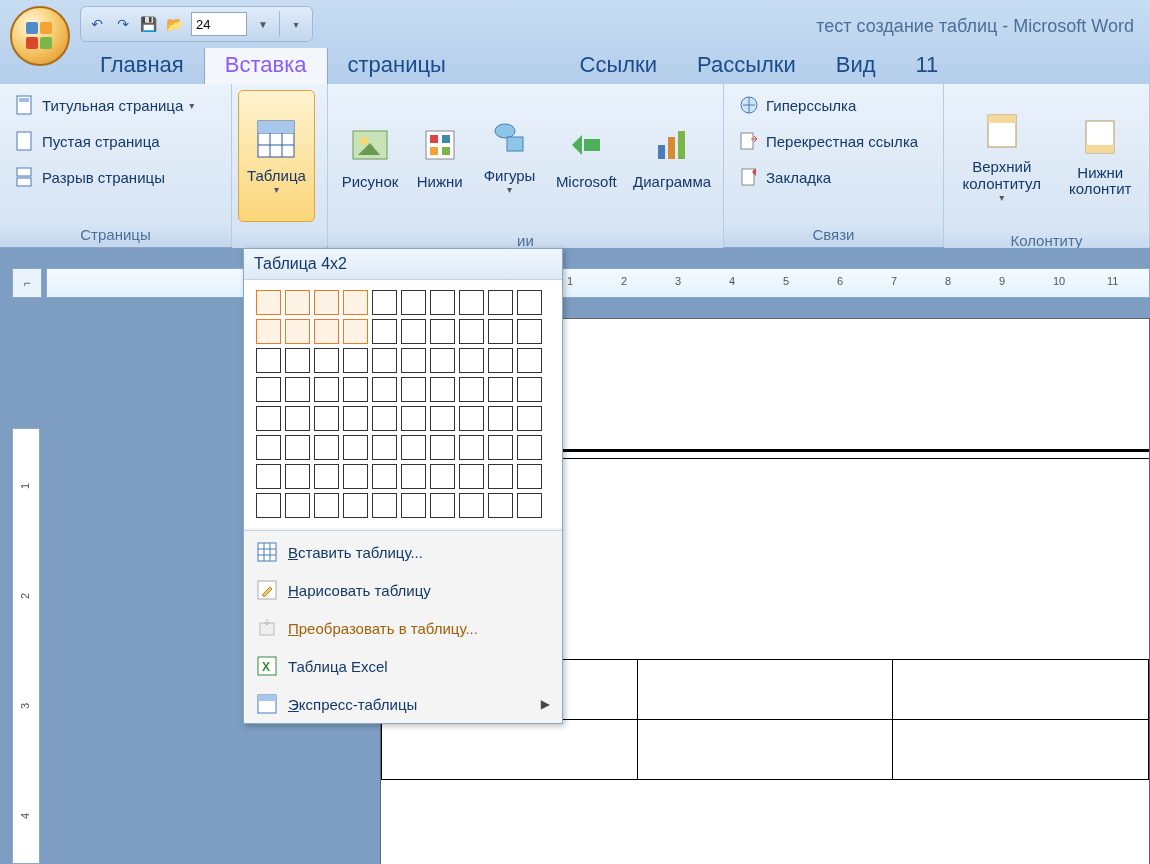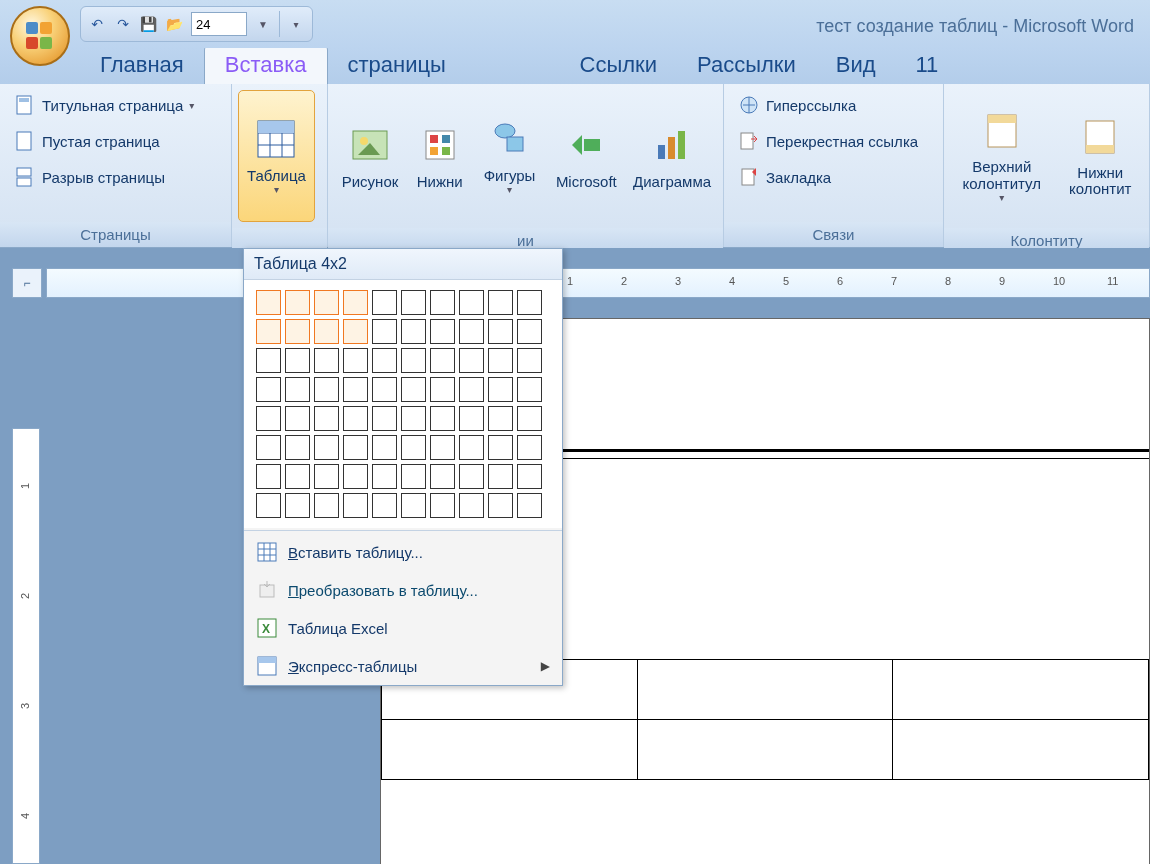--- a/index.html
+++ b/index.html
@@ -44,21 +44,21 @@
 .page-table td { border: 1.5px solid #000; height: 60px; }
 
 
 .dropdown { position: absolute; top: 248px; left: 243px; width: 320px; background: #f4f4f4; border: 1px solid #8aa8c8; box-shadow: 2px 2px 6px rgba(0,0,0,.25); z-index: 30; }
 .dd-header { background: linear-gradient(#f0f6fd,#dfeaf7); padding: 6px 10px; font-size: 16px; color: #14396a; border-bottom: 1px solid #c3d2e3; }
 .grid-picker { padding: 10px 12px; display: grid; grid-template-columns: repeat(10, 25px); grid-auto-rows: 25px; gap: 4px; background: #fff; }
 .cell { border: 1.5px solid #333; background: #fff; }
 .cell.sel { border-color: #f07822; background: #fef3e4; }
 .dd-sep { height: 1px; background: #c3d2e3; margin: 2px 0; }
 .dd-item { display: flex; align-items: center; gap: 10px; padding: 8px 12px; font-size: 15px; color: #14396a; cursor: pointer; }
-.dd-item.disabled { color: #0c4a6e; }
+.dd-item.disabled { color: #a16207; }
 .dd-item .ic { width: 22px; height: 22px; }
 .dd-item .arrow-r { margin-left: auto; font-size: 12px; color: #444; }
 .underline-first::first-letter { text-decoration: underline; }
 
 .tick-label { position: absolute; top: 6px; font-size: 11px; color: #555; }
 .rv-label { position: absolute; left: 6px; font-size: 11px; color: #555; transform: rotate(-90deg); transform-origin: left top; }
 .corner-box { position:absolute; top:20px; left:12px; width:30px; height:30px; background:#eaf2fb; border:1px solid #8aa8c8; display:flex; align-items:center; justify-content:center; color:#4b6f98; font-size:12px;}
 </style>
 </head>
 <body>
@@ -387,20 +387,27 @@
   <div class="dd-item">
     <svg class="ic">
         <rect x="2" y="2" width="18" height="18" fill="#fff" stroke="#4a7ab8"></rect>
         <line x1="2" y1="8" x2="20" y2="8" stroke="#4a7ab8"></line>
         <line x1="2" y1="14" x2="20" y2="14" stroke="#4a7ab8"></line>
         <line x1="8" y1="2" x2="8" y2="20" stroke="#4a7ab8"></line>
         <line x1="14" y1="2" x2="14" y2="20" stroke="#4a7ab8"></line>
       </svg>
     <span class="underline-first">Вставить таблицу...</span>
   </div>
+  <div class="dd-item">
+    <svg class="ic">
+        <rect x="2" y="2" width="18" height="18" fill="#fff" stroke="#aaa"></rect>
+        <polygon points="6,16 14,8 16,10 8,18" fill="#f2c864" stroke="#b78a2e"></polygon>
+      </svg>
+    <span class="underline-first">Нарисовать таблицу</span>
+  </div>
   <div class="dd-item disabled">
     <svg class="ic">
         <rect x="4" y="6" width="14" height="12" fill="#eee" stroke="#bbb"></rect>
         <path d="M11 2v6m-3 -3l3 3 3-3" stroke="#bbb" fill="none"></path>
       </svg>
     <span class="underline-first">Преобразовать в таблицу...</span>
   </div>
   <div class="dd-item">
     <svg class="ic">
         <rect x="2" y="2" width="18" height="18" fill="#fff" stroke="#3a8a3a"></rect>

